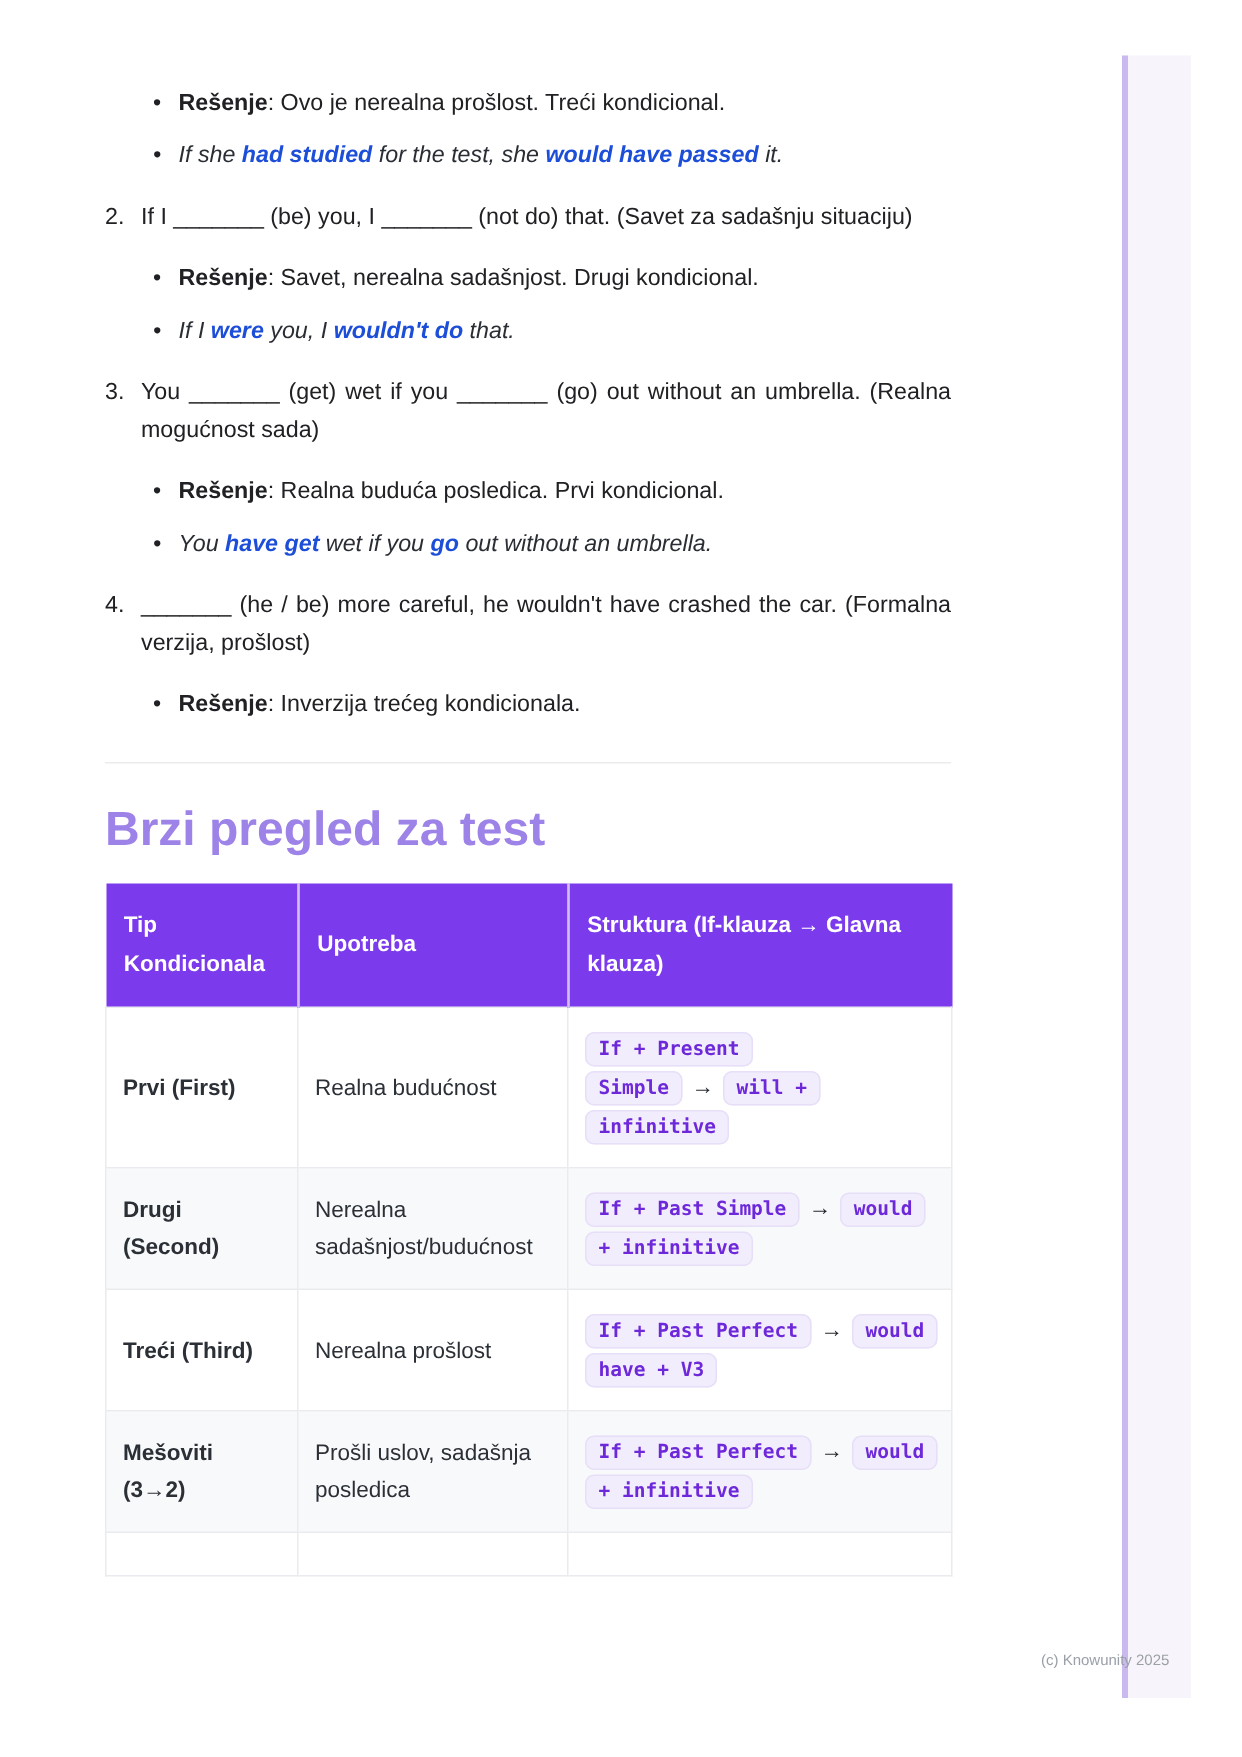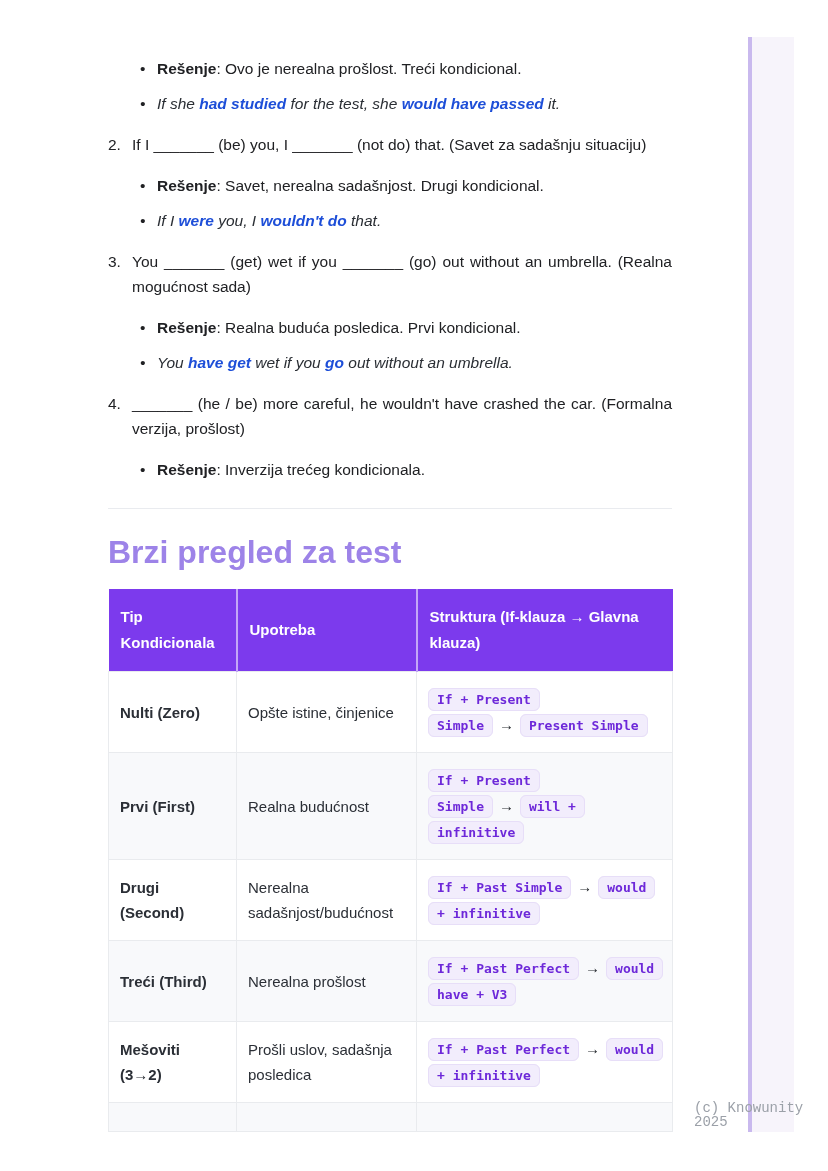--- a/index.html
+++ b/index.html
@@ -2,21 +2,21 @@
 <html><head>
 <meta charset="utf-8">
 <style>
   html,body{margin:0;padding:0}
   body{
     width:828px;height:1171px;position:relative;overflow:hidden;
     background:#ffffff;color:#202124;
     font-family:"Liberation Sans",sans-serif;
     font-size:15.5px;line-height:25px;
   }
-  .content{margin-left:108px;width:564px;padding-top:40px}
+  .content{margin-left:70px;width:564px;padding-top:40px}
 
   
   .q-item{position:relative;padding-left:24px;margin:16px 0;text-align:justify}
   .q-num{position:absolute;left:0;top:0}
   ul.bullets{list-style:none;margin:16px 0;padding:0}
   ul.bullets li{position:relative;padding-left:49px;margin-top:10px}
   ul.bullets li:first-child{margin-top:0}
   ul.bullets li::before{content:"\2022";position:absolute;left:32px;top:0;color:#202124}
   .sol .label{font-weight:700}
   .ex{font-style:italic;color:#2a2e34}
@@ -49,21 +49,21 @@
   .arrow{color:#1f2328;margin:0 6px;font-size:15px;font-style:normal}
   tr.partial td{height:28px;padding:0}
 
   
   .side-strip{
     position:absolute;left:748px;top:37px;width:42px;height:1095px;
     background:#f7f4fb;border-left:4px solid #c9b9ee;
   }
   .watermark{
     position:absolute;left:694px;top:1101px;z-index:2;
-    font-size:14px;line-height:14px;color:#9ba0a8;font-family:Liberation Mono, monospace;
+    font-size:10px;line-height:14px;color:#9ba0a8;
   }
 </style>
 </head>
 <body>
 
 <div class="content">
   <div>
       <ul class="bullets">
         <li class="sol"><span class="label">Rešenje</span><span>: Ovo je nerealna prošlost. Treći kondicional.</span></li>
         <li class="ex"><span>If she </span><span class="b">had studied</span><span> for the test, she </span><span class="b">would have passed</span><span> it.</span></li>
@@ -96,25 +96,20 @@
     </colgroup>
     <thead>
       <tr>
           <th>Tip Kondicionala</th>
           <th>Upotreba</th>
           <th>Struktura (If-klauza → Glavna klauza)</th>
         </tr>
     </thead>
     <tbody>
         <tr>
-          <td class="cell-type">Nulti (Zero)</td>
-          <td>Opšte istine, činjenice</td>
-          <td class="struct"><code class="chip">If + Present Simple</code><span class="arrow">→</span><code class="chip">Present Simple</code></td>
-        </tr>
-        <tr>
           <td class="cell-type">Prvi (First)</td>
           <td>Realna budućnost</td>
           <td class="struct"><code class="chip">If + Present Simple</code><span class="arrow">→</span><code class="chip">will + infinitive</code></td>
         </tr>
         <tr>
           <td class="cell-type">Drugi (Second)</td>
           <td>Nerealna sadašnjost/budućnost</td>
           <td class="struct"><code class="chip">If + Past Simple</code><span class="arrow">→</span><code class="chip">would + infinitive</code></td>
         </tr>
         <tr>

